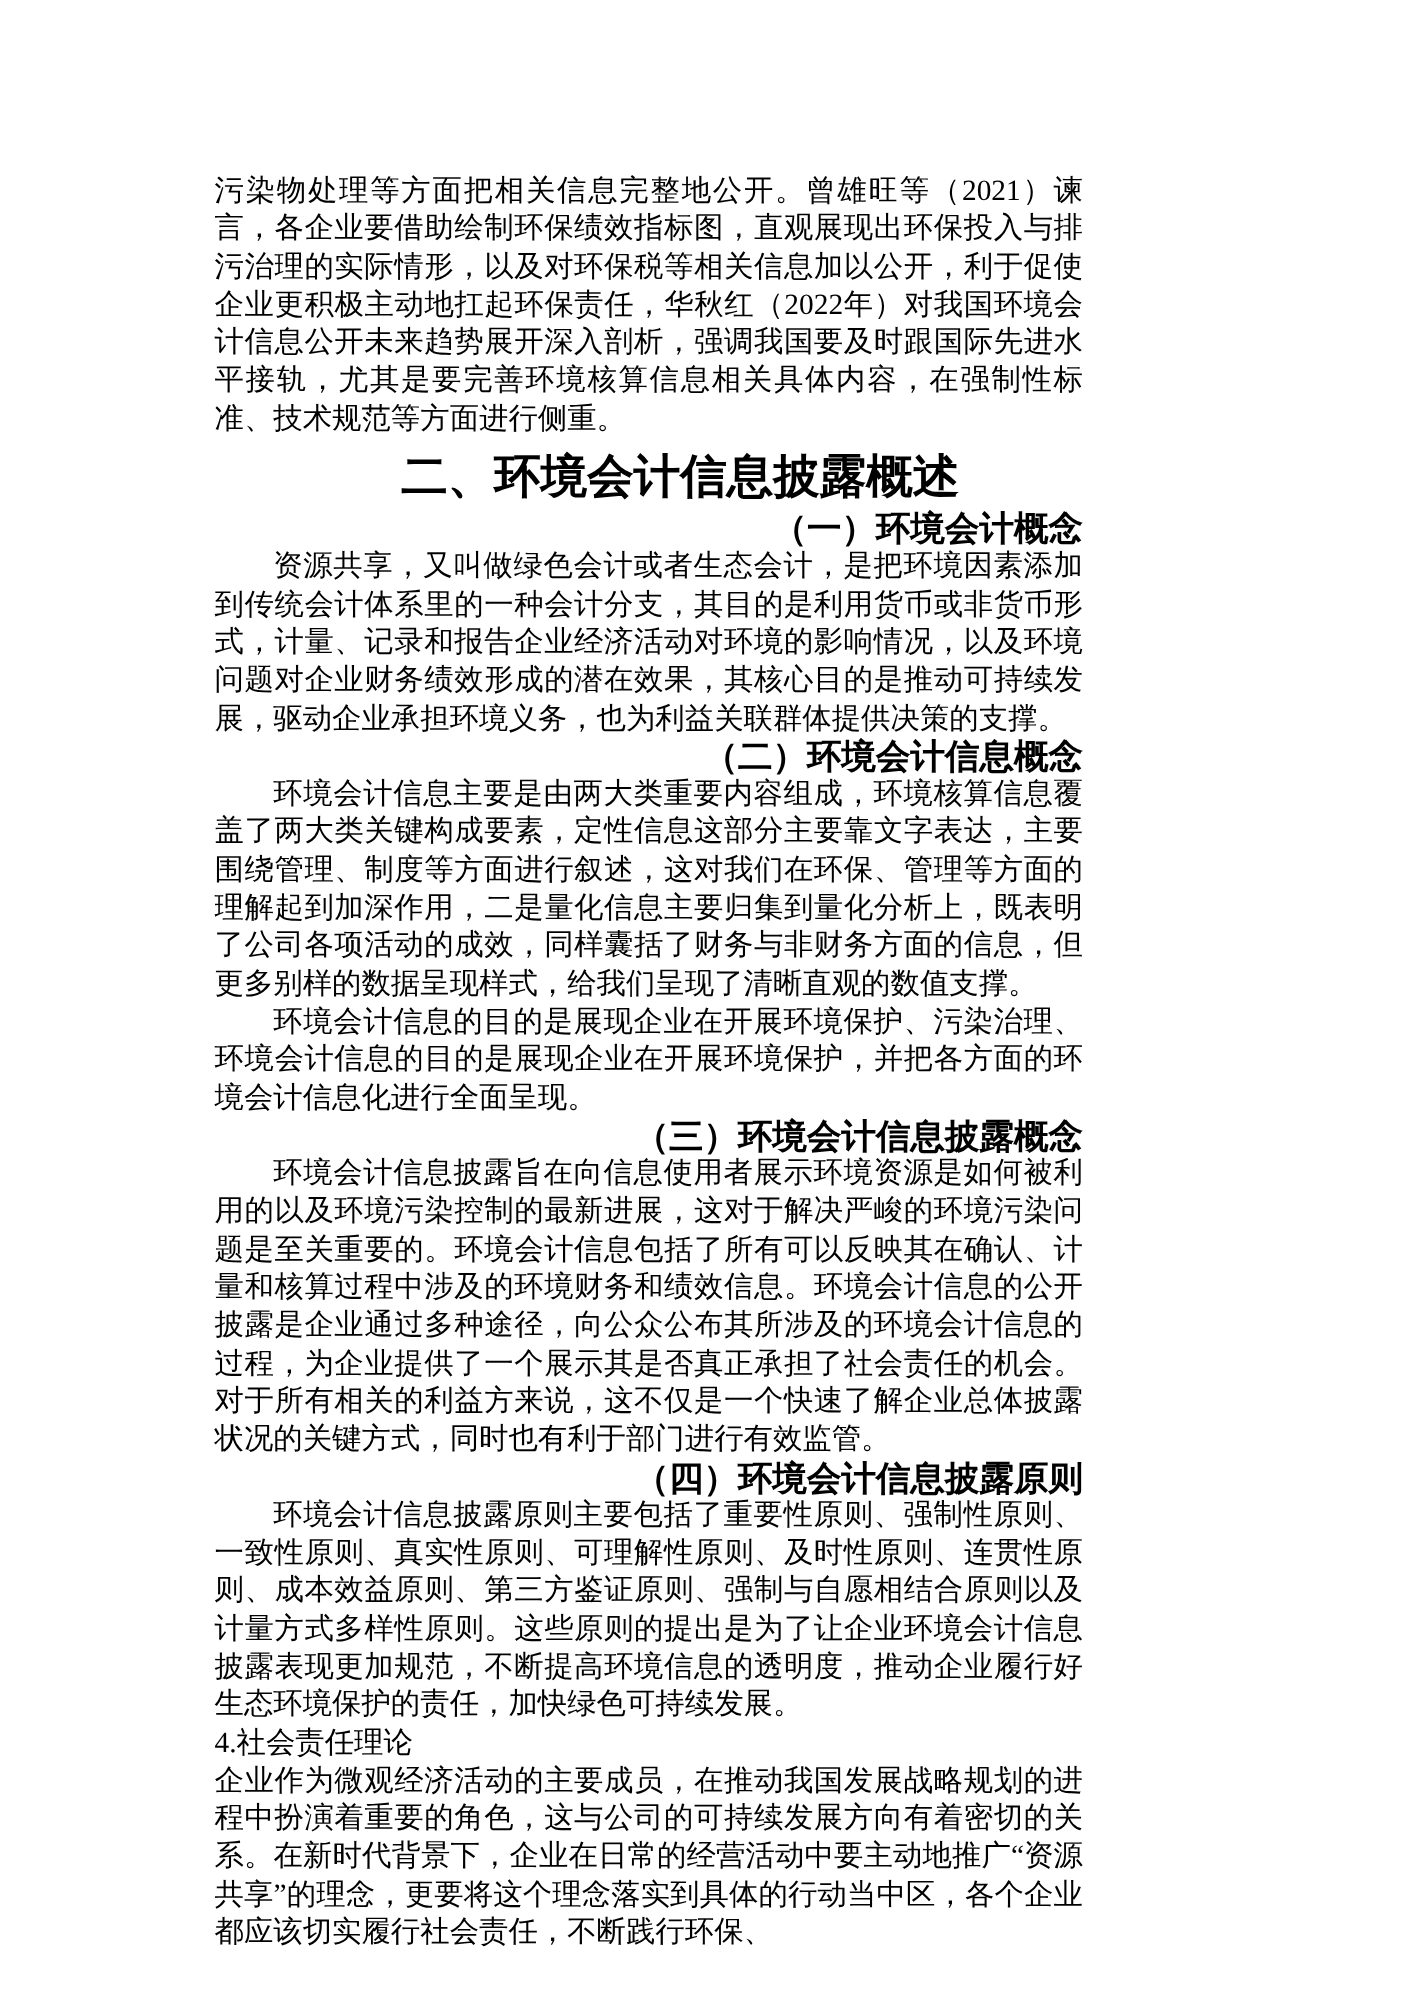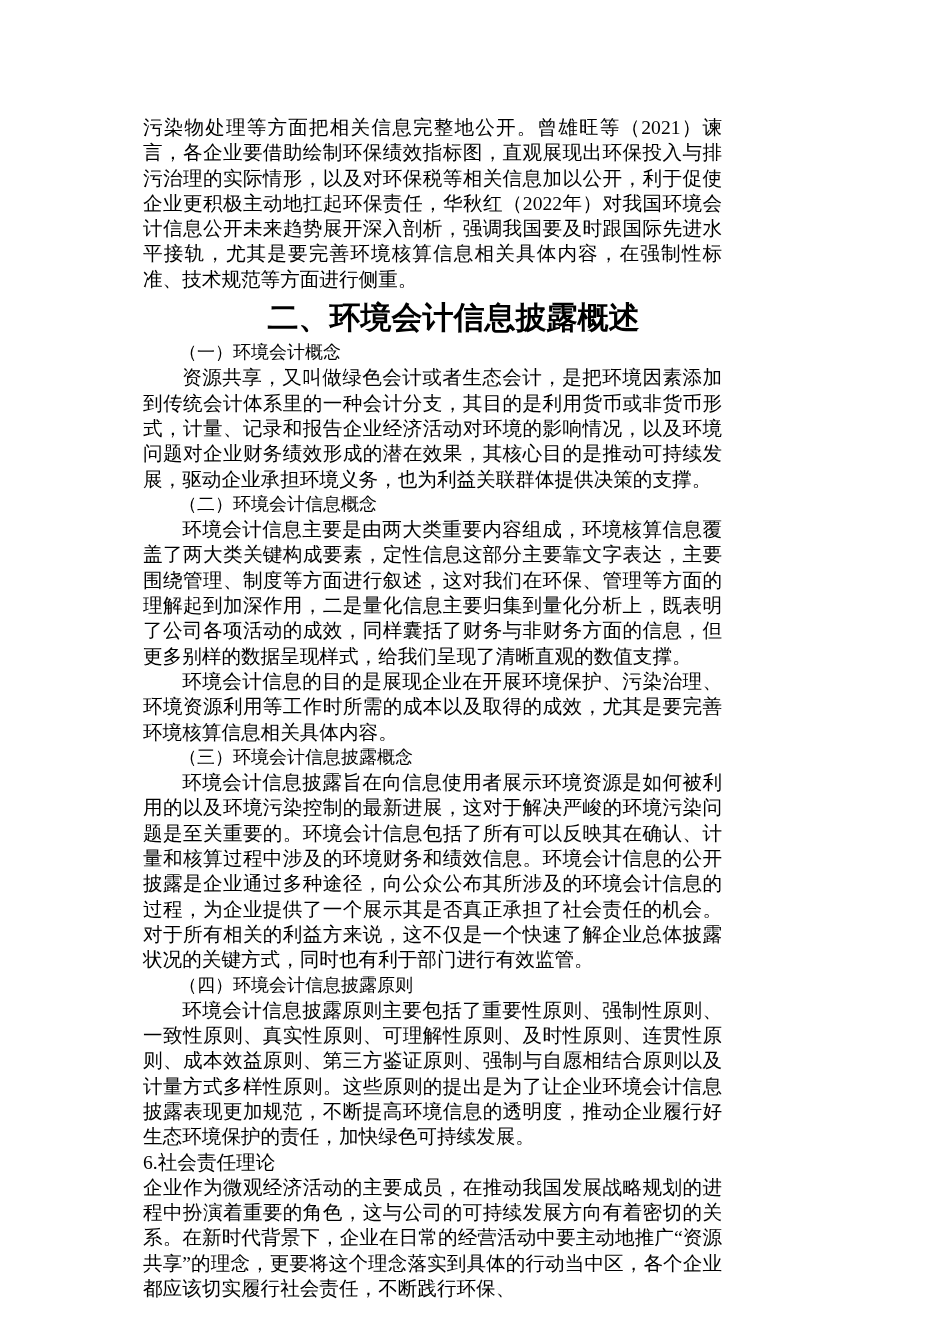--- a/index.html
+++ b/index.html
@@ -23,46 +23,46 @@
     font-family: "Liberation Sans", "DejaVu Sans", sans-serif;
     font-weight: bold;
     font-size: 31px;
     line-height: 31px;
     text-align: center;
     text-indent: 42px; 
     margin: 10px 0 7px 0;
   }
   .subheading {
     font-family: "Liberation Sans", "DejaVu Sans", sans-serif;
-    font-weight: normal;
-    font-size: 18px;
+    font-weight: bold;
+    font-size: 23px;
     line-height: 25.3px;
     text-indent: 2em;
-    text-align: left;
+    text-align: right;
   }
   .numbered-item { text-indent: 27px; }
 </style>
 </head>
 <body>
 
 <div class="page">
 
   <p class="para no-indent">污染物处理等方面把相关信息完整地公开。曾雄旺等（2021）谏言，各企业要借助绘制环保绩效指标图，直观展现出环保投入与排污治理的实际情形，以及对环保税等相关信息加以公开，利于促使企业更积极主动地扛起环保责任，华秋红（2022年）对我国环境会计信息公开未来趋势展开深入剖析，强调我国要及时跟国际先进水平接轨，尤其是要完善环境核算信息相关具体内容，在强制性标准、技术规范等方面进行侧重。</p>
 
   <h1 class="doc-title">二、环境会计信息披露概述</h1>
 
   <h2 class="subheading">（一）环境会计概念</h2>
   <p class="para">资源共享，又叫做绿色会计或者生态会计，是把环境因素添加到传统会计体系里的一种会计分支，其目的是利用货币或非货币形式，计量、记录和报告企业经济活动对环境的影响情况，以及环境问题对企业财务绩效形成的潜在效果，其核心目的是推动可持续发展，驱动企业承担环境义务，也为利益关联群体提供决策的支撑。</p>
 
   <h2 class="subheading">（二）环境会计信息概念</h2>
   <p class="para">环境会计信息主要是由两大类重要内容组成，环境核算信息覆盖了两大类关键构成要素，定性信息这部分主要靠文字表达，主要围绕管理、制度等方面进行叙述，这对我们在环保、管理等方面的理解起到加深作用，二是量化信息主要归集到量化分析上，既表明了公司各项活动的成效，同样囊括了财务与非财务方面的信息，但更多别样的数据呈现样式，给我们呈现了清晰直观的数值支撑。</p>
-  <p class="para">环境会计信息的目的是展现企业在开展环境保护、污染治理、环境资源利用等工作时所需的成本以及取得的成效，尤其是要完善环境核算信息相关具体内容。</p>
+  <p class="para">环境会计信息的目的是展现企业在开展环境保护、污染治理、环境会计信息的目的是展现企业在开展环境保护，并把各方面的环境会计信息化进行全面呈现。</p>
 
   <h2 class="subheading">（三）环境会计信息披露概念</h2>
   <p class="para">环境会计信息披露旨在向信息使用者展示环境资源是如何被利用的以及环境污染控制的最新进展，这对于解决严峻的环境污染问题是至关重要的。环境会计信息包括了所有可以反映其在确认、计量和核算过程中涉及的环境财务和绩效信息。环境会计信息的公开披露是企业通过多种途径，向公众公布其所涉及的环境会计信息的过程，为企业提供了一个展示其是否真正承担了社会责任的机会。对于所有相关的利益方来说，这不仅是一个快速了解企业总体披露状况的关键方式，同时也有利于部门进行有效监管。</p>
 
   <h2 class="subheading">（四）环境会计信息披露原则</h2>
   <p class="para">环境会计信息披露原则主要包括了重要性原则、强制性原则、一致性原则、真实性原则、可理解性原则、及时性原则、连贯性原则、成本效益原则、第三方鉴证原则、强制与自愿相结合原则以及计量方式多样性原则。这些原则的提出是为了让企业环境会计信息披露表现更加规范，不断提高环境信息的透明度，推动企业履行好生态环境保护的责任，加快绿色可持续发展。</p>
 
-  <p class="para no-indent numbered-item">6.社会责任理论</p>
+  <p class="para no-indent numbered-item">4.社会责任理论</p>
   <p class="para no-indent">企业作为微观经济活动的主要成员，在推动我国发展战略规划的进程中扮演着重要的角色，这与公司的可持续发展方向有着密切的关系。在新时代背景下，企业在日常的经营活动中要主动地推广“资源共享”的理念，更要将这个理念落实到具体的行动当中区，各个企业都应该切实履行社会责任，不断践行环保、</p>
 
 </div>
 
 </body></html>

